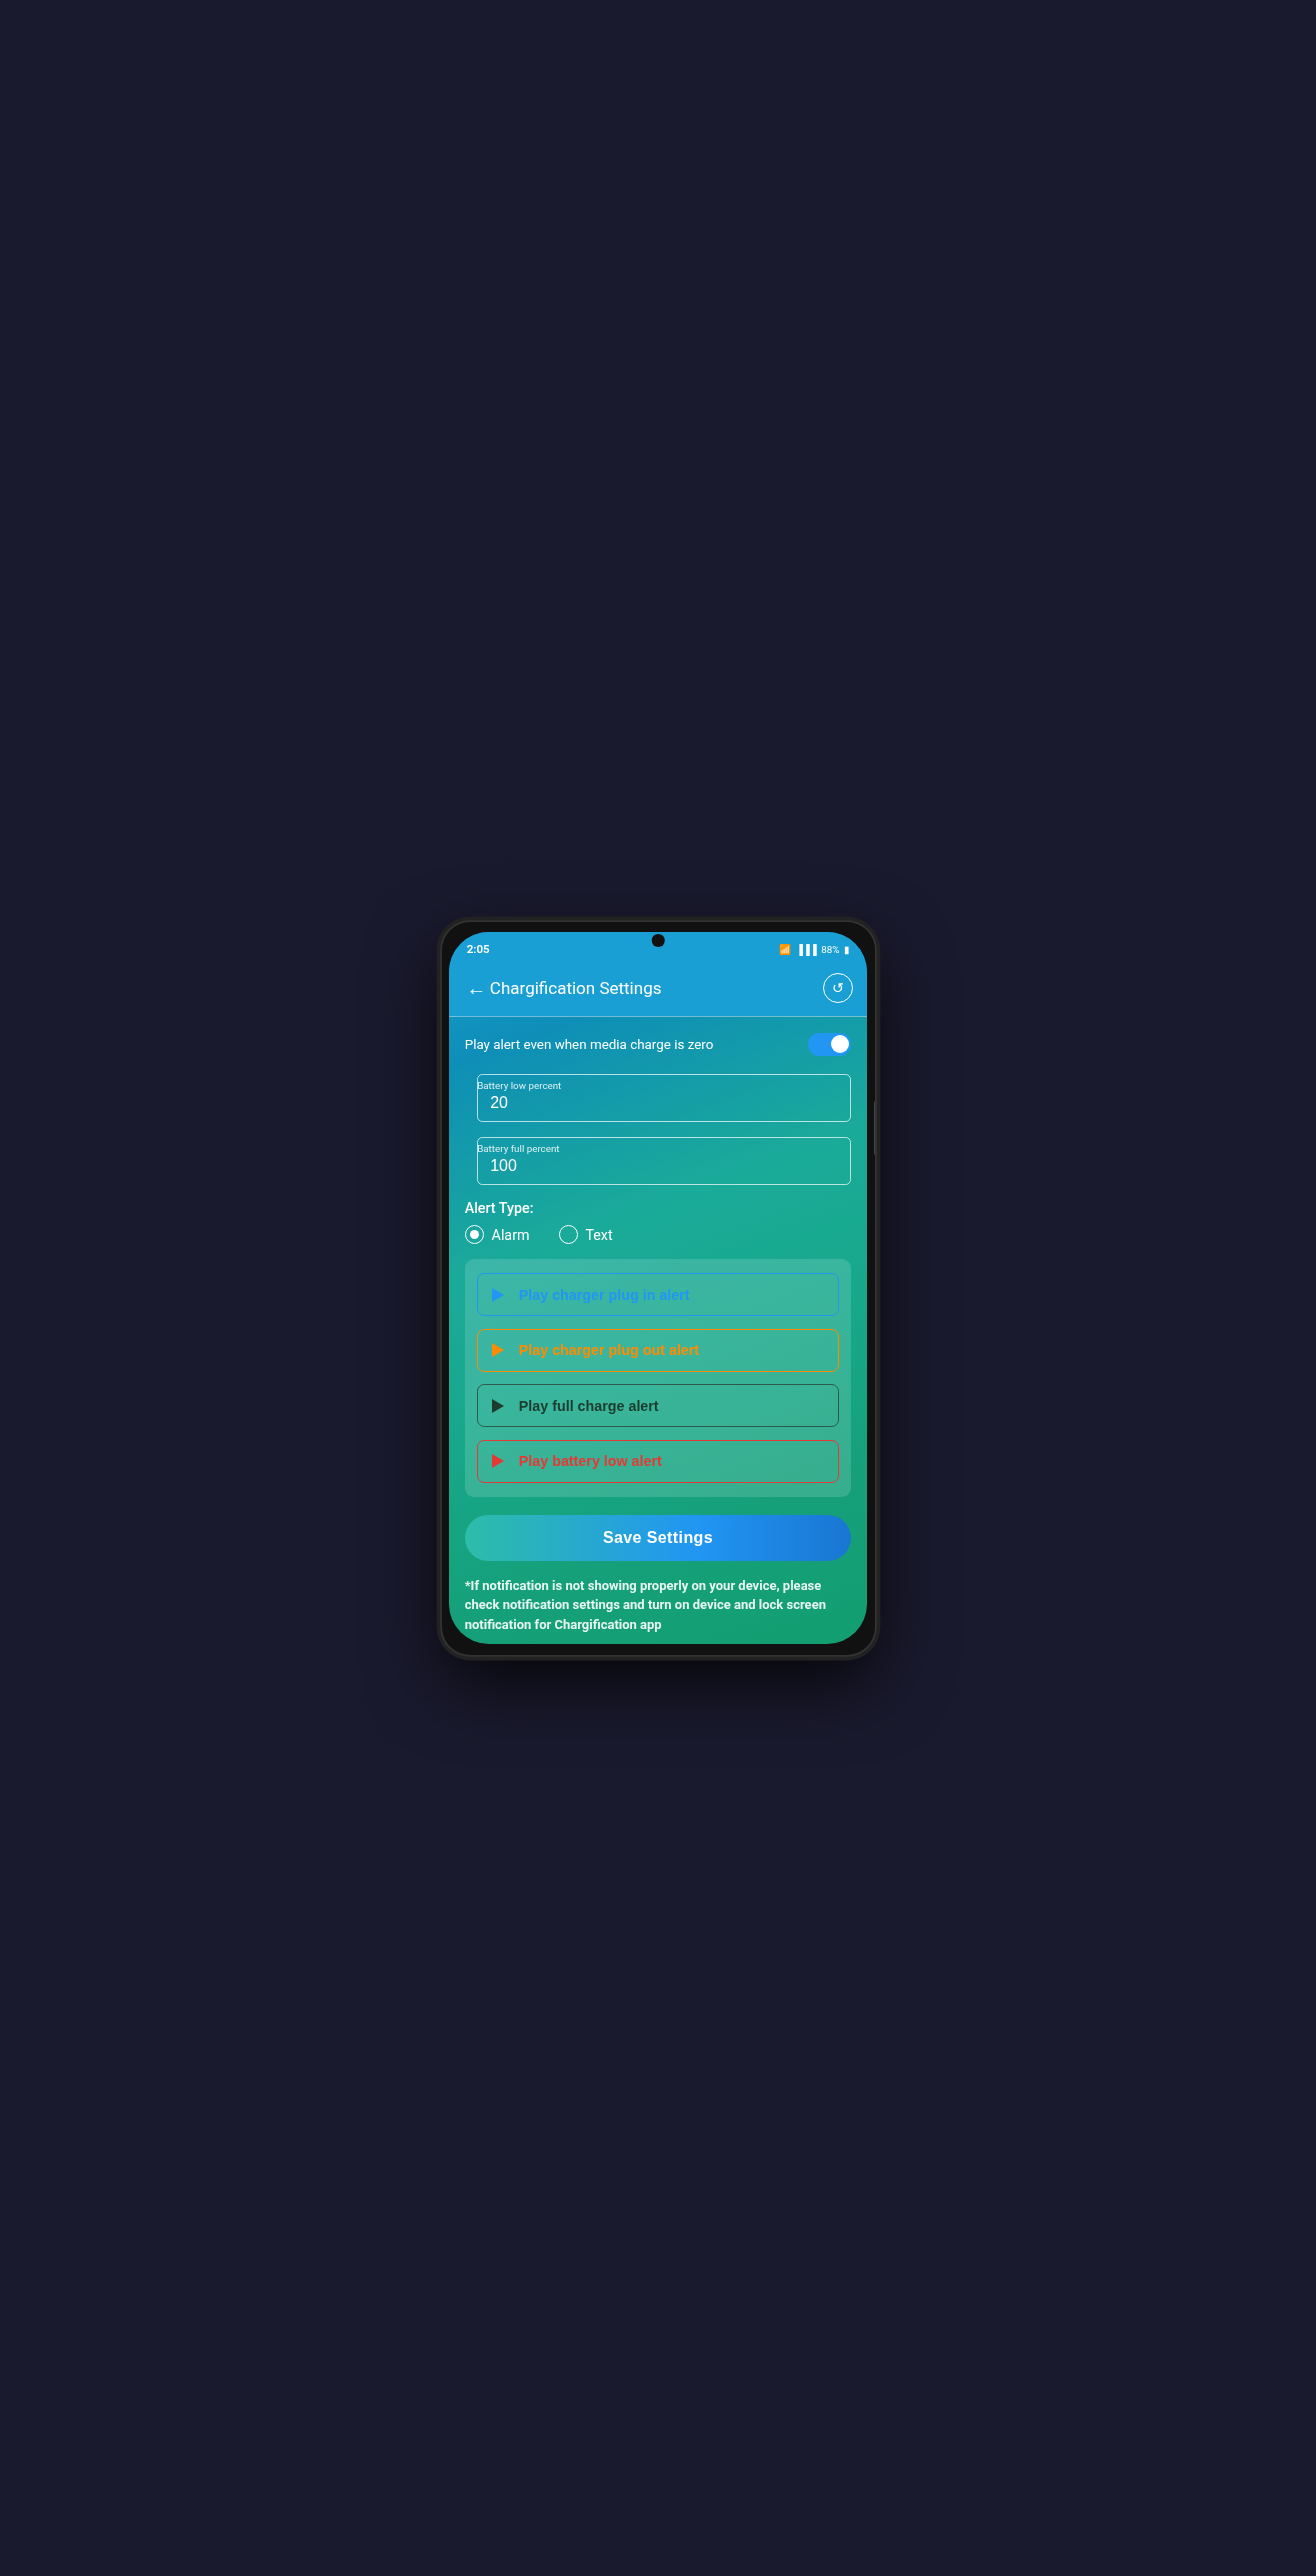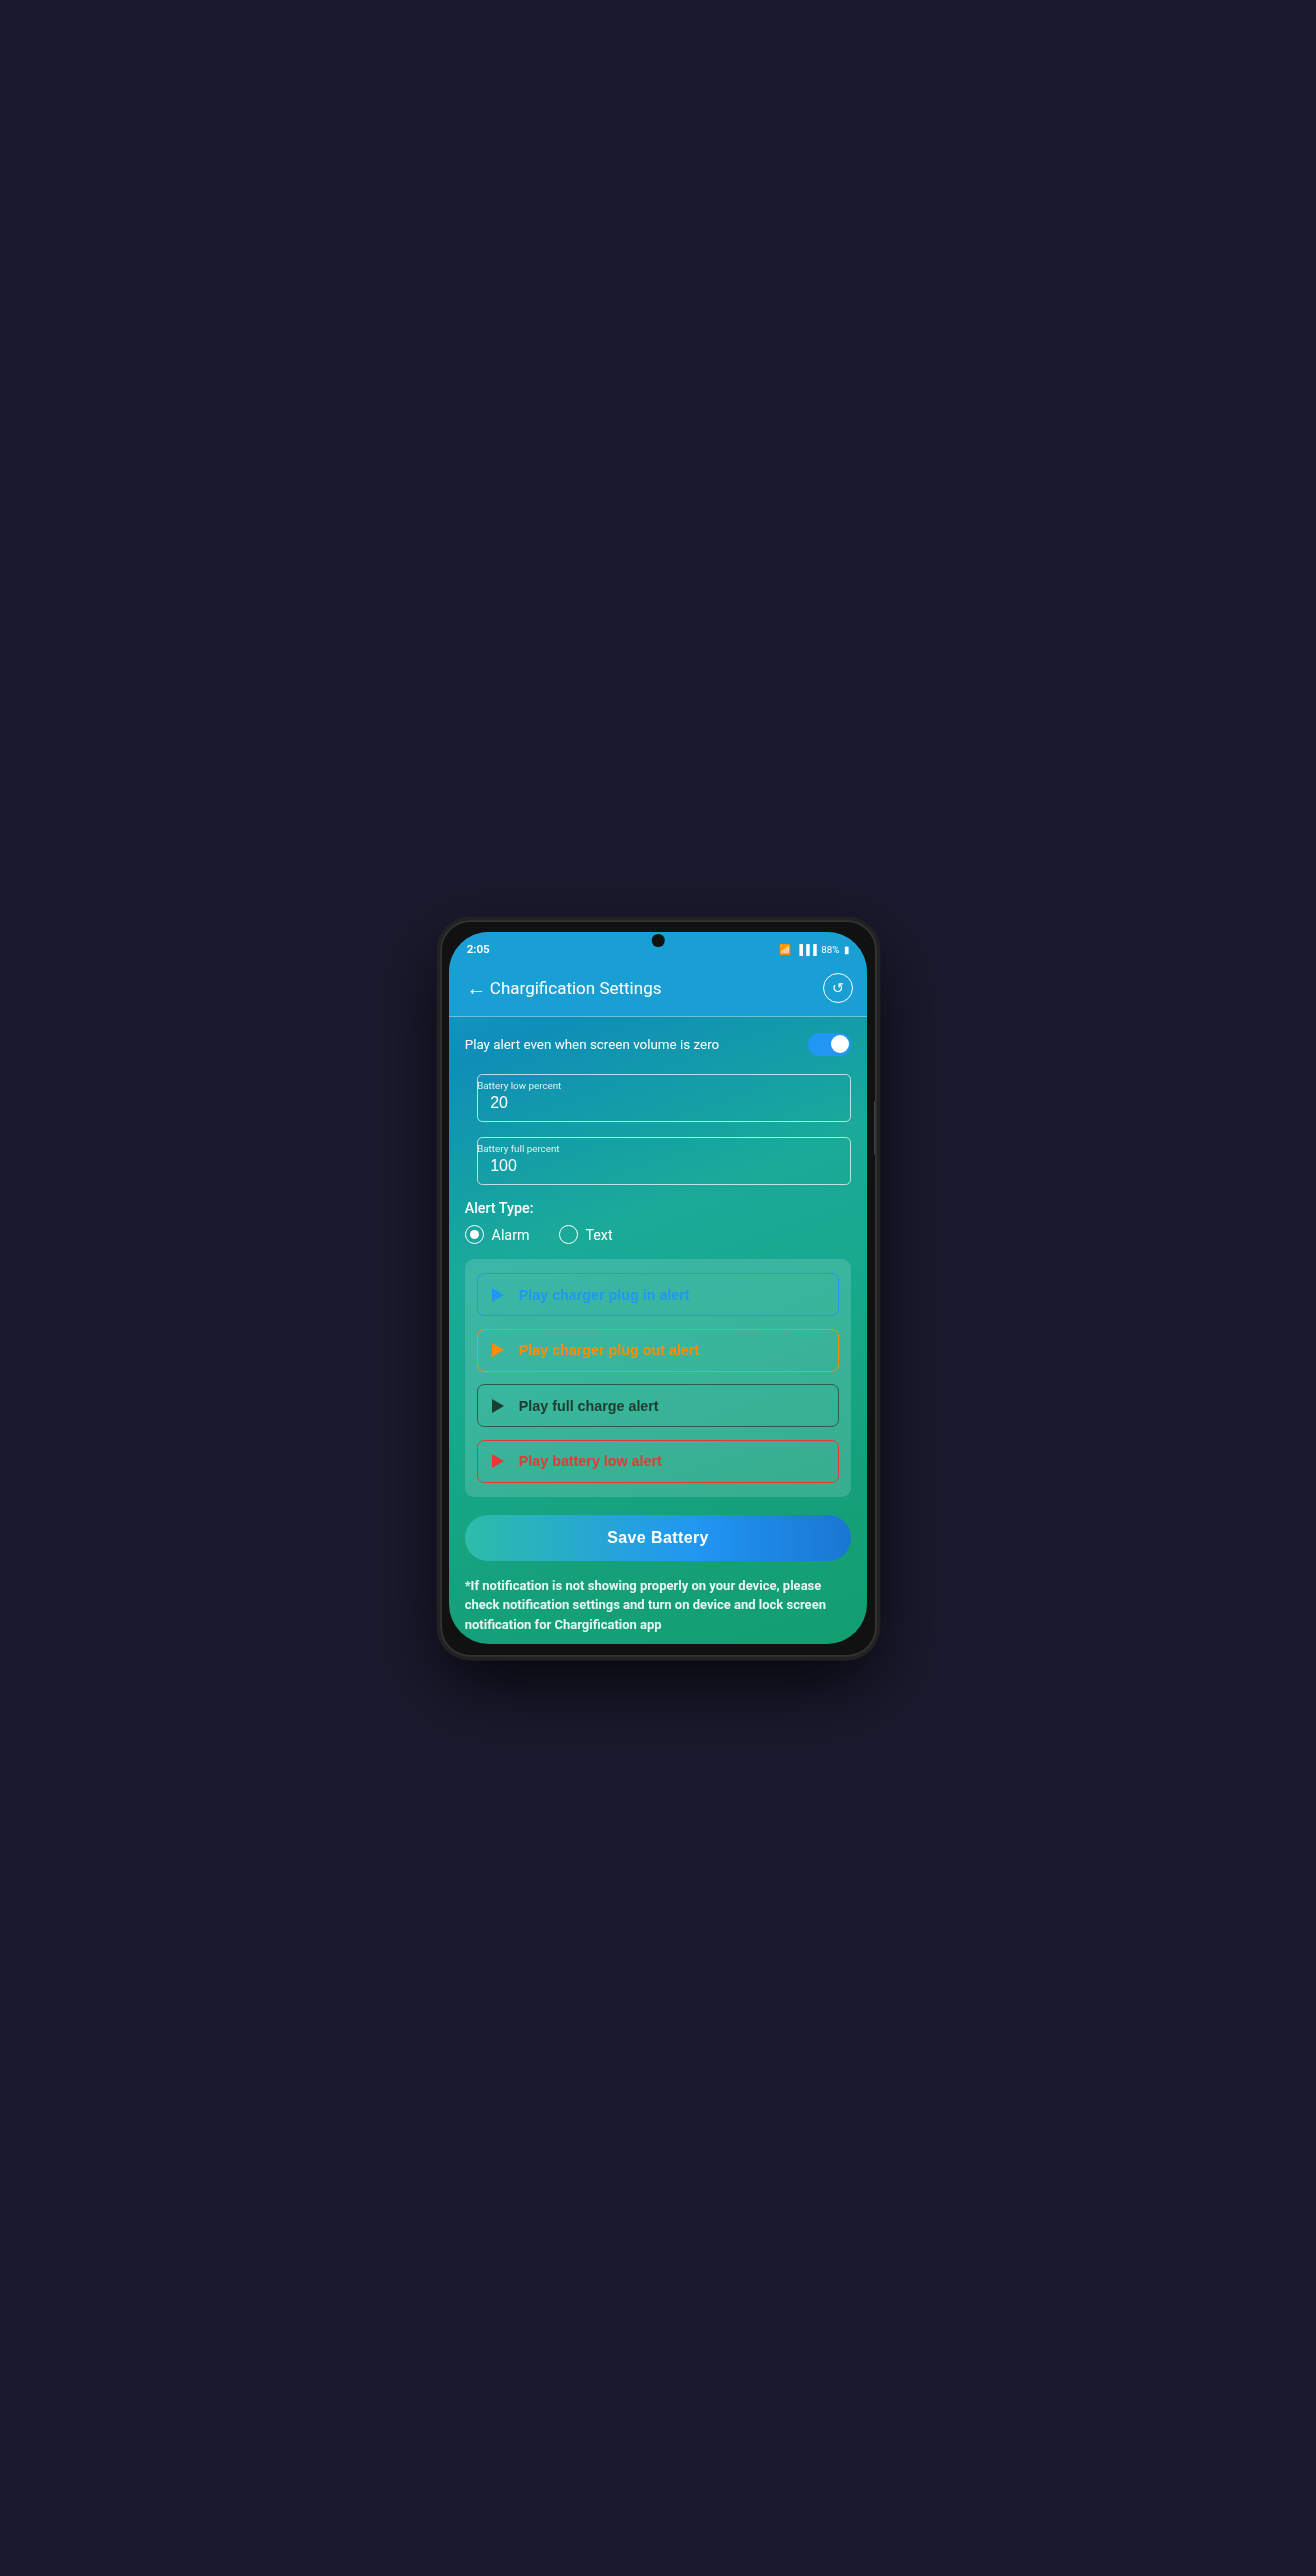--- a/index.html
+++ b/index.html
@@ -357,21 +357,21 @@
       <div class="back-btn">←</div>
       <div class="top-bar-title">Chargification Settings</div>
       <div class="refresh-btn">↺</div>
     </div>
 
     <div class="divider"></div>
 
     <div class="content">
 
       <div class="toggle-row">
-        <span class="toggle-label">Play alert even when screen volume is zero</span>
+        <span class="toggle-label">Play alert even when media charge is zero</span>
         <div class="toggle-switch"></div>
       </div>
 
       <div class="input-group">
         <span class="input-label">Battery low percent</span>
         <input class="input-field" type="number" value="20" style="">
       </div>
 
       <div class="input-group">
         <span class="input-label">Battery full percent</span>
@@ -410,21 +410,21 @@
         </button>
 
         <button class="alert-btn red">
           <span class="play-icon red"></span>
           <span>Play battery low alert</span>
         </button>
 
       </div>
 
       <div class="save-btn-container">
-        <button class="save-btn">Save Battery</button>
+        <button class="save-btn">Save Settings</button>
       </div>
 
       <div class="footer-note">*If notification is not showing properly on your device, please check notification settings and turn on device and lock screen notification for Chargification app</div>
 
     </div>
   </div>
 </div>
 
 
 </body></html>

